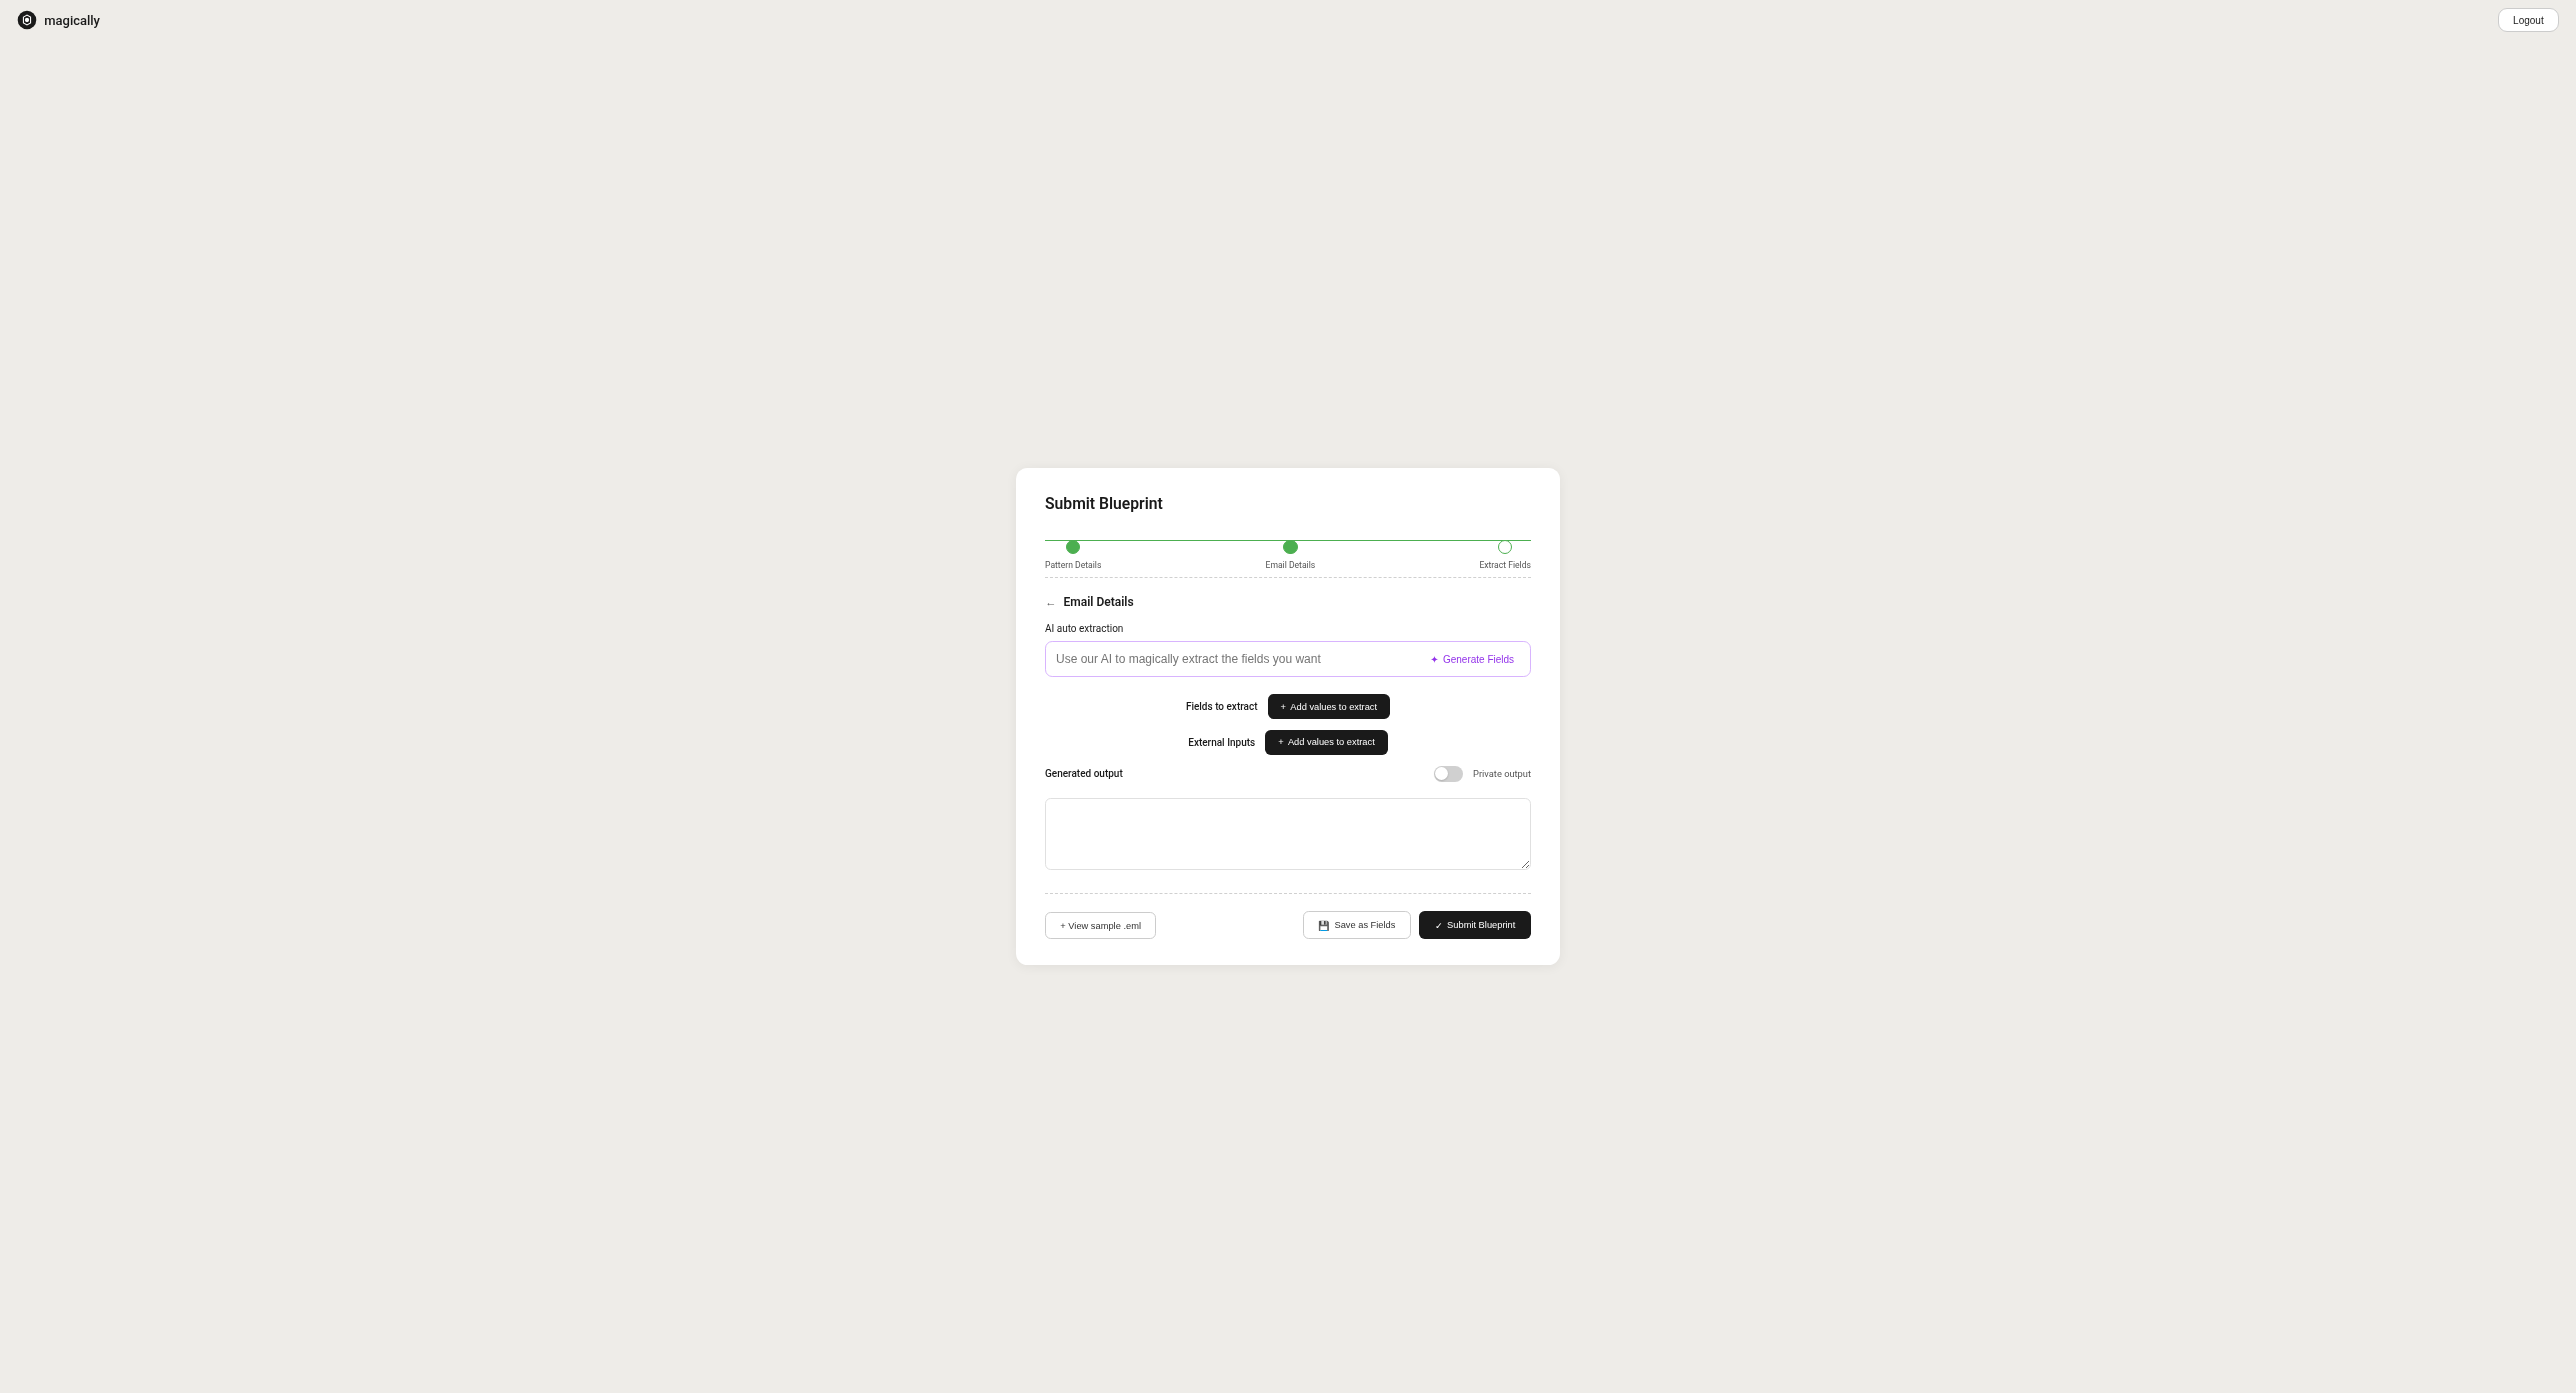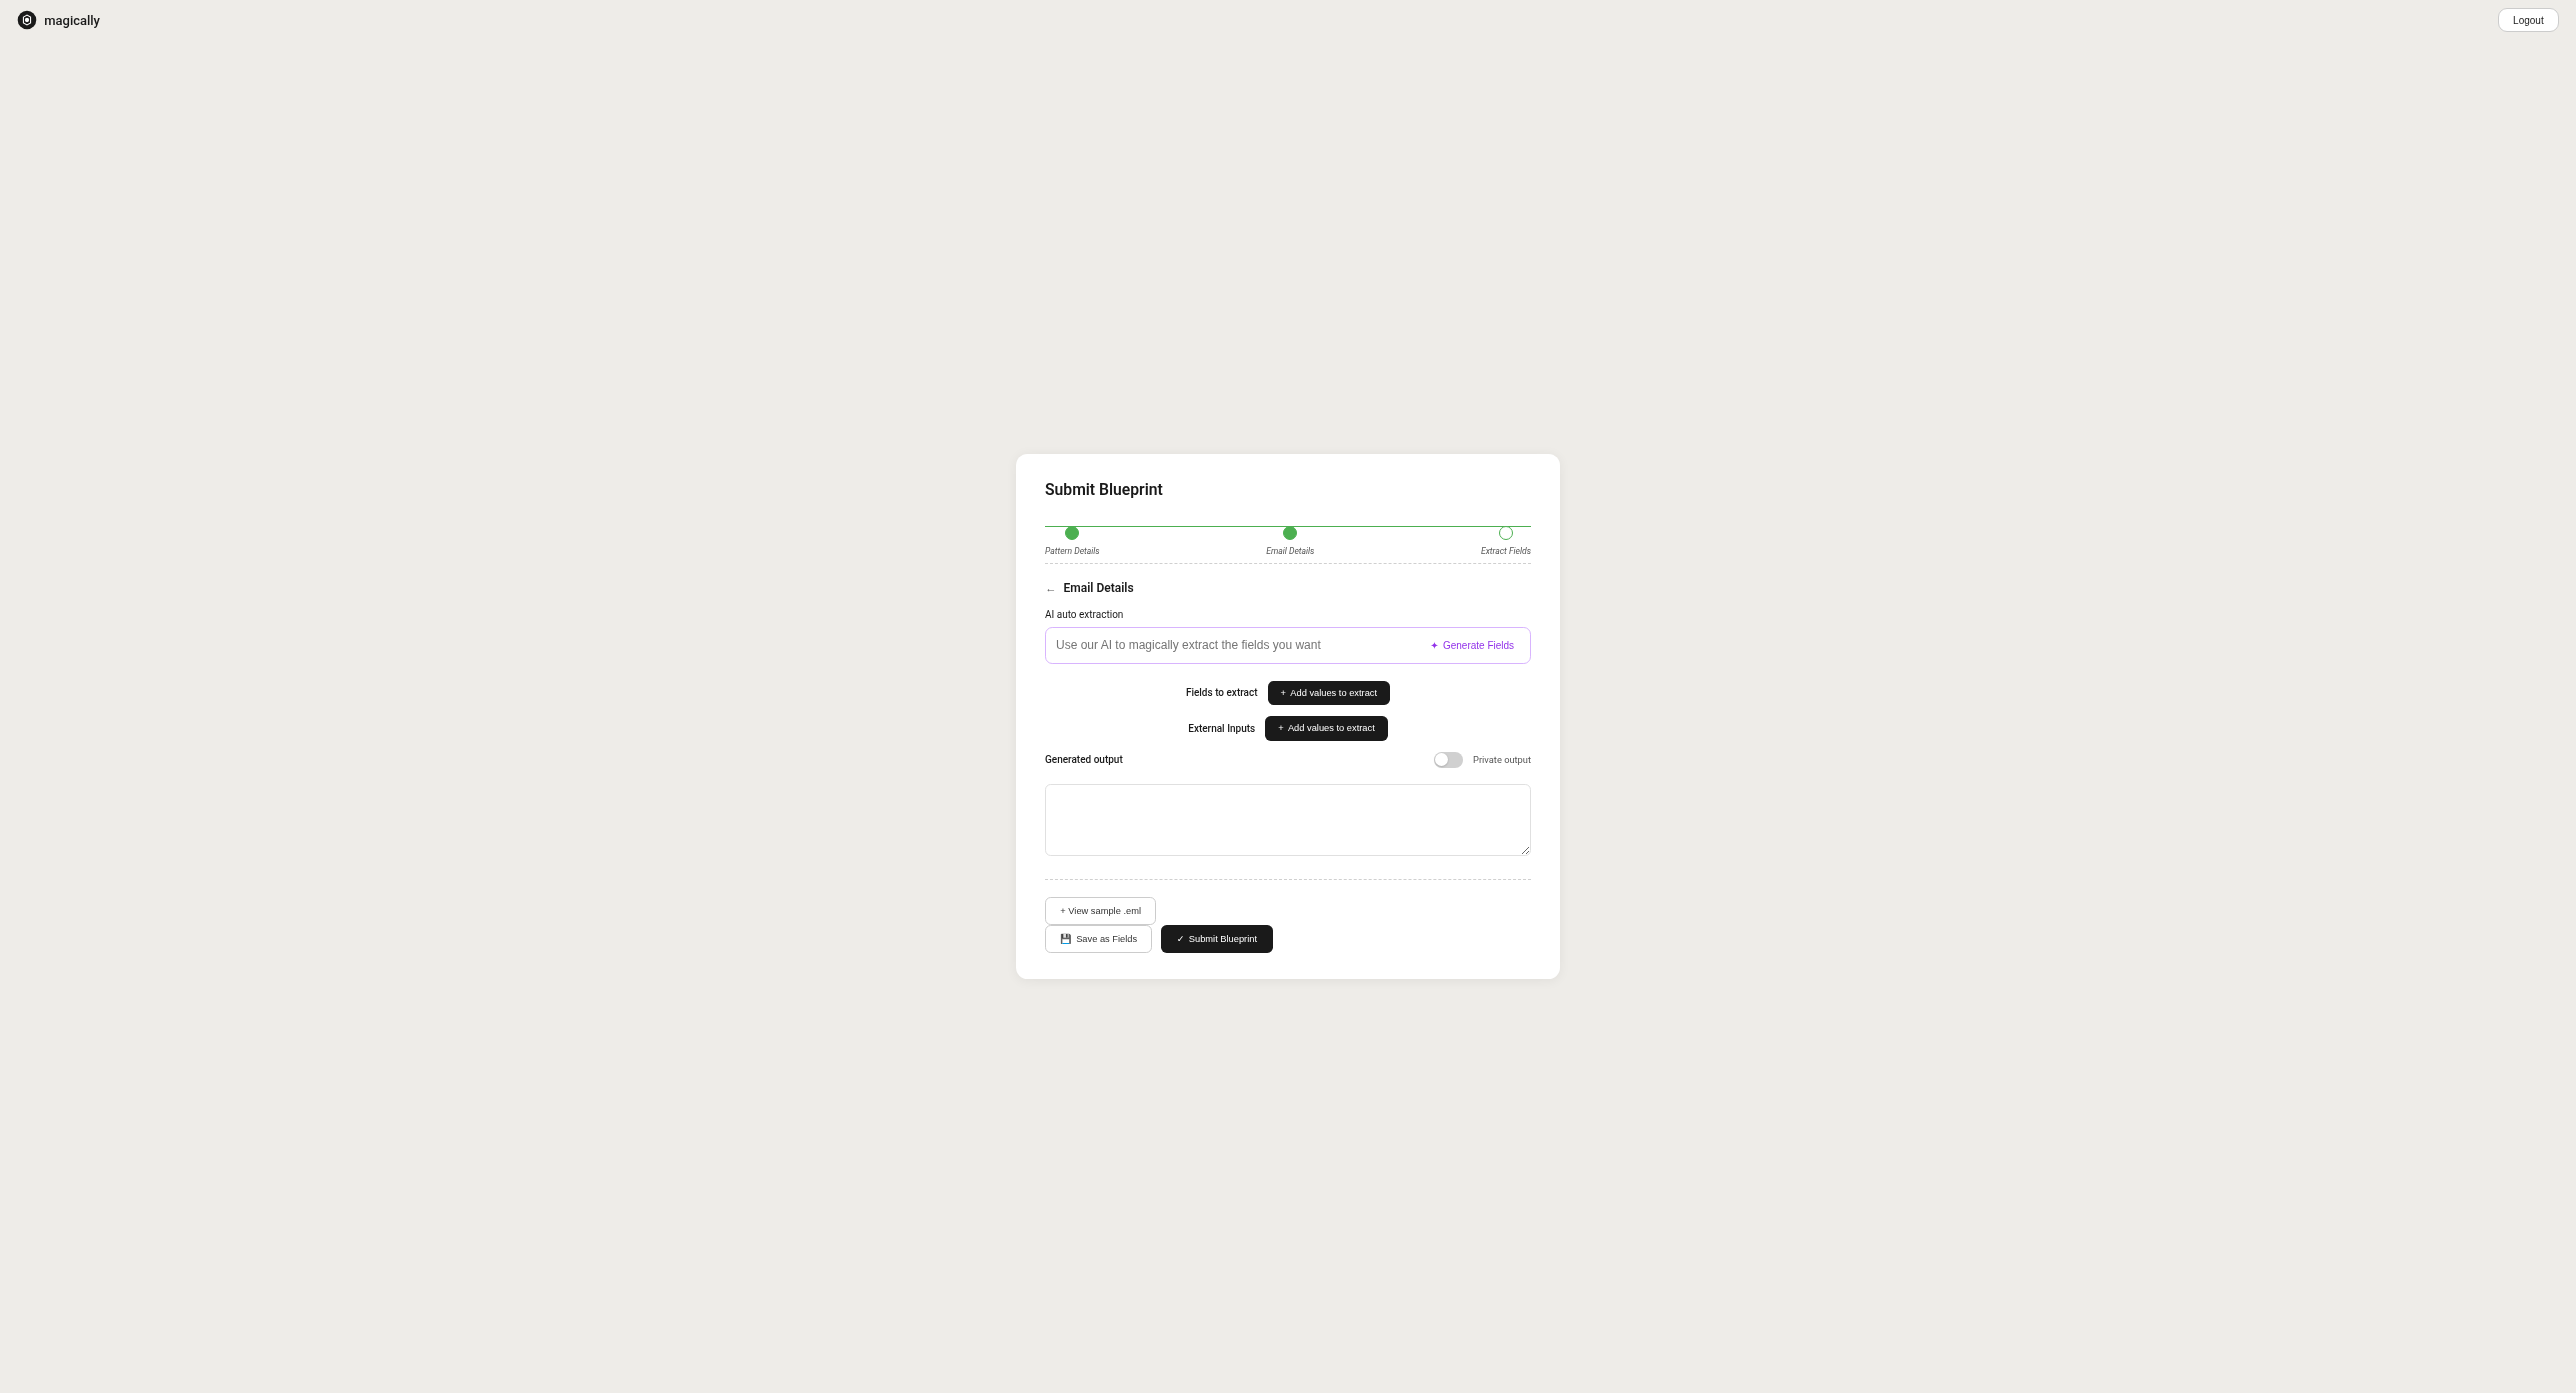--- a/index.html
+++ b/index.html
@@ -74,21 +74,20 @@
       color: #1a1a1a;
       margin-bottom: 20px;
     }
 
     
     .stepper {
       display: flex;
       align-items: flex-start;
       margin-bottom: 7px;
       position: relative;
-      font-style: italic;
     }
 
     .stepper-track {
       position: relative;
       display: flex;
       align-items: center;
       width: 100%;
       padding-top: 7.2px;
     }
 
@@ -309,23 +308,22 @@
       outline: none;
       background: white;
     }
 
     
     .card-footer {
       margin-top: 20px;
       padding-top: 17px;
       border-top: 1.1px dashed #d0d0d0;
       display: flex;
-      align-items: flex-start;
+      align-items: flex-end;
       justify-content: space-between;
-      flex-direction: column;
     }
 
     .view-sample-btn {
       padding: 7.9px 14.3px;
       border: 1.1px solid #ccc;
       border-radius: 5.7px;
       background: white;
       font-size: 9.3px;
       color: #333;
       cursor: pointer;

